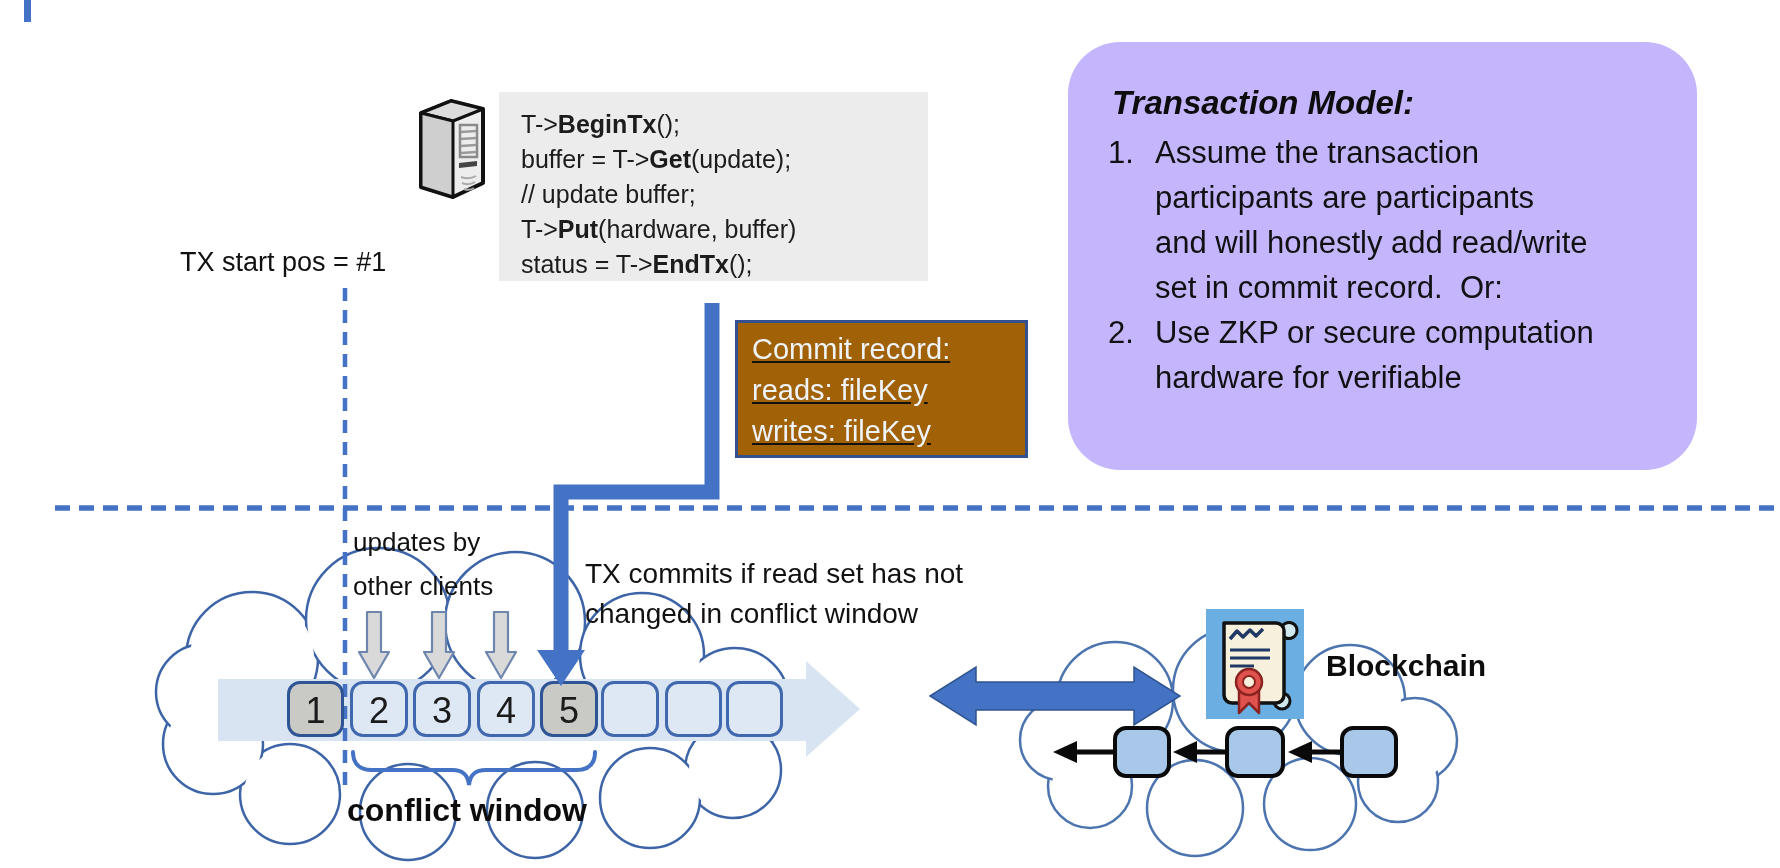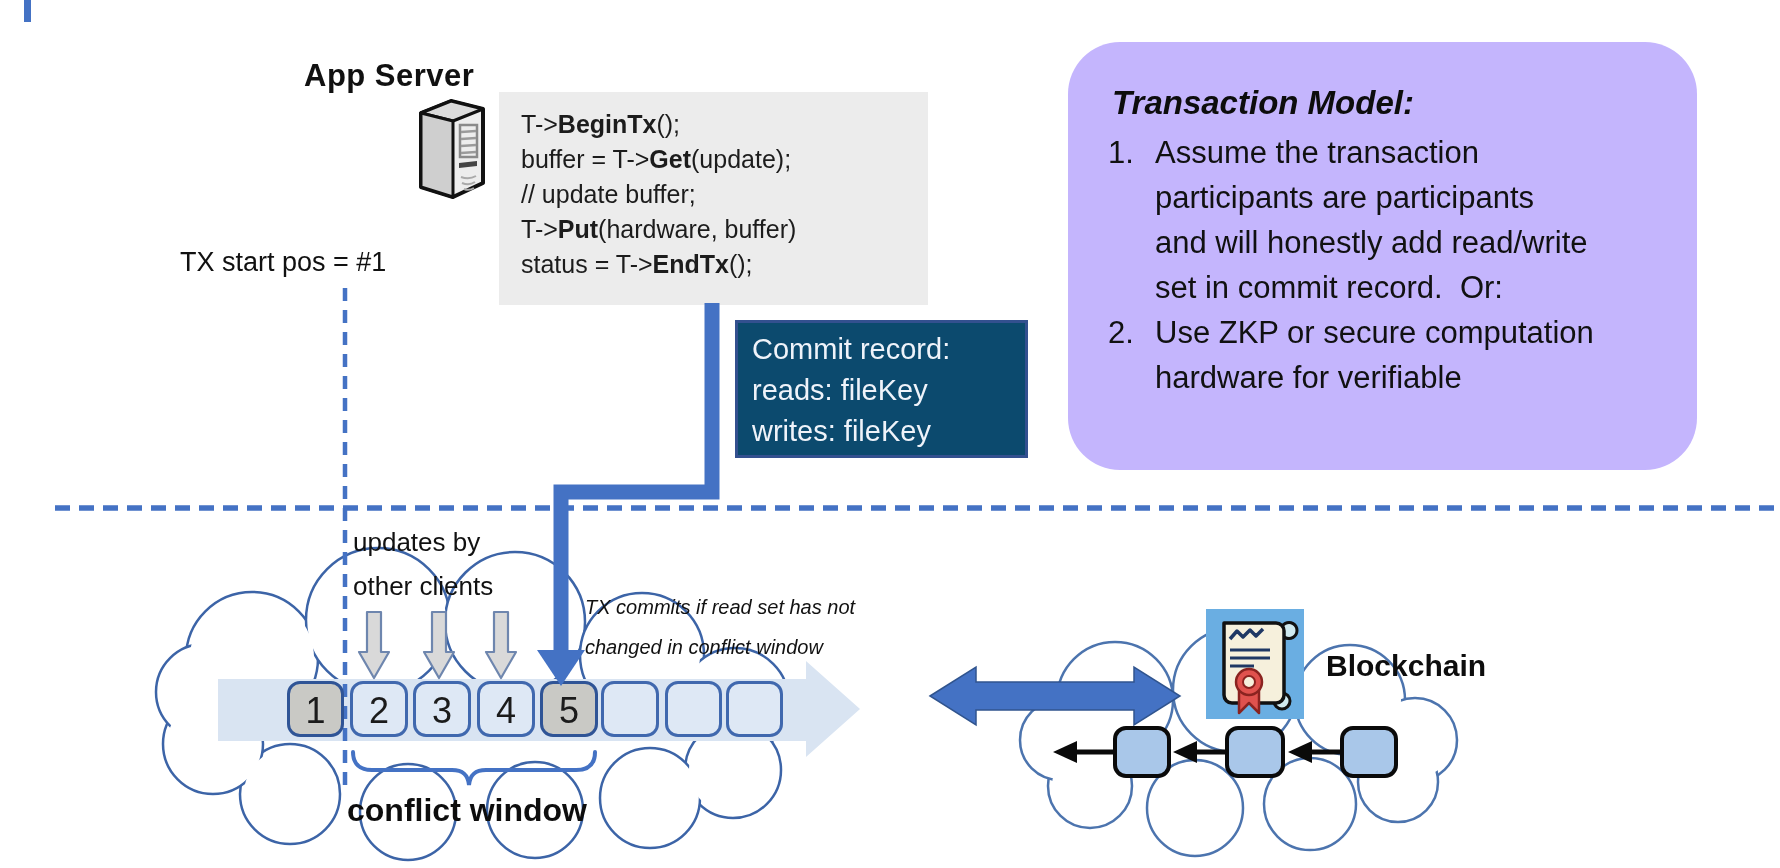--- a/index.html
+++ b/index.html
@@ -11,45 +11,45 @@
   #fg-layer{z-index:3;pointer-events:none;}
   .z2{z-index:2;}
 
   
   #corner-mark{left:24px;top:0;width:7px;height:22px;background:#4472C4;}
 
   
   #app-server-title{left:304px;top:58px;width:200px;font-size:31px;font-weight:bold;letter-spacing:0.5px;}
 
   
-  #code-box{left:499px;top:92px;width:429px;height:213px;background:#ECECEC;}
+  #code-box{left:499px;top:92px;width:429px;height:189px;background:#ECECEC;}
   #code-lines{padding:15px 0 0 22px;font-size:25px;line-height:35px;color:#1c1c1c;}
   .code-line{white-space:pre;}
   .code-line .b{font-weight:bold;}
 
   
   #tx-start-label{left:180px;top:247px;font-size:27px;}
 
   
-  #commit-box{left:735px;top:320px;width:293px;height:138px;background:#0c4a6e;
-              border:3px solid #33508F;box-sizing:border-box;}
+  #commit-box{left:735px;top:320px;width:293px;height:138px;background:#a16207;
+              border:3px solid #33508F;box-sizing:border-box;text-decoration:underline;}
   #commit-lines{padding:6px 0 0 14px;font-size:29px;line-height:41px;color:#EFF3FA;}
 
   
   #model-box{left:1068px;top:42px;width:629px;height:428px;background:#c4b5fd;border-radius:52px;}
   #model-title{position:absolute;left:44px;top:42px;font-size:33px;font-weight:bold;font-style:italic;color:#0d0d0d;}
   #model-list{position:absolute;left:40px;top:88px;width:560px;}
   .model-item{display:flex;}
   .model-num{width:47px;font-size:31px;line-height:45px;flex:0 0 47px;}
   .model-lines{flex:1;}
   .model-line{font-size:31px;line-height:45px;white-space:pre-wrap;}
 
   
   #updates-label{left:353px;top:520px;font-size:26px;line-height:44px;}
-  #txcommits-label{left:585px;top:587px;font-size:20px;line-height:40px;font-style:italic;}
+  #txcommits-label{left:585px;top:554px;font-size:28px;line-height:40px;}
   .plain-line{white-space:pre-wrap;}
 
   
   .slot{position:absolute;top:681px;height:56px;box-sizing:border-box;border-radius:13px;
         text-align:center;font-size:36px;line-height:54px;color:#1b1b1b;}
   .slot.lightfill{background:#DEE8F5;border:3px solid #4068AE;}
   .slot.shaded{background:#C9C9C5;border:3px solid #2F5496;}
 
   #conflict-window-label{left:347px;top:792px;width:266px;text-align:left;
                          font-size:32px;font-weight:bold;color:#0d0d0d;}
@@ -140,21 +140,20 @@
     </g>
 
     <polygon points="930,696 976,667 976,682 1134,682 1134,667 1180,696 1134,725 1134,710 976,710 976,725" fill="#4472C4" stroke="#30548E" stroke-width="1.5"></polygon>
 
     <path d="M353,752 C353,764 360,770 372,770 L452,770 C463,770 468,775 469,785
              C470,775 475,770 486,770 L576,770 C589,770 595,764 595,752" fill="none" stroke="#4472C4" stroke-width="4" stroke-linecap="round"></path>
   </svg>
 
   <div class="abs z2" id="corner-mark"></div>
 
-  <div class="abs z2" id="app-server-title">App Server</div>
   <svg class="abs z2" id="server-icon" width="76" height="106" viewBox="0 0 76 106">
     <polygon points="8,18 38,6 70,14 70,88 40,102 8,92" fill="#EDEDED" stroke="#111" stroke-width="4" stroke-linejoin="round"></polygon>
     <polygon points="8,18 38,6 70,14 40,26" fill="#DCDCDC" stroke="#111" stroke-width="3" stroke-linejoin="round"></polygon>
     <polygon points="8,18 40,26 40,102 8,92" fill="#CFCFCF" stroke="#111" stroke-width="3" stroke-linejoin="round"></polygon>
     <g stroke="#9a9a9a" stroke-width="2.5" fill="none">
       <rect x="47" y="30" width="17" height="32" stroke="#8a8a8a"></rect>
       <line x1="48" y1="37" x2="63" y2="36"></line>
         <line x1="48" y1="44" x2="63" y2="43"></line>
       <line x1="48" y1="51" x2="63" y2="50"></line>
         <line x1="48" y1="58" x2="63" y2="57"></line>

